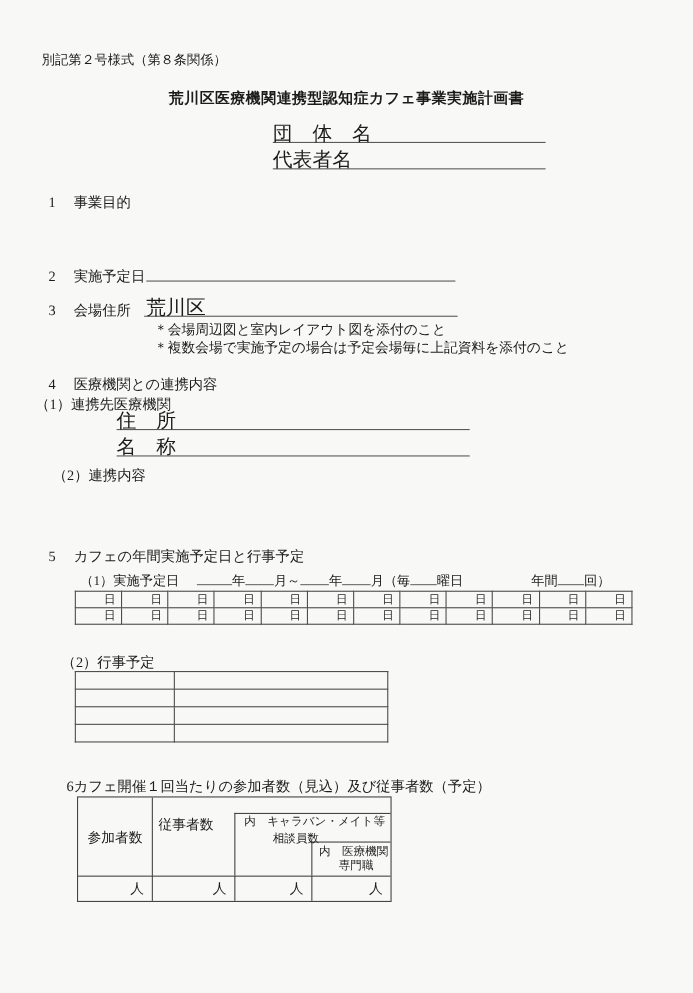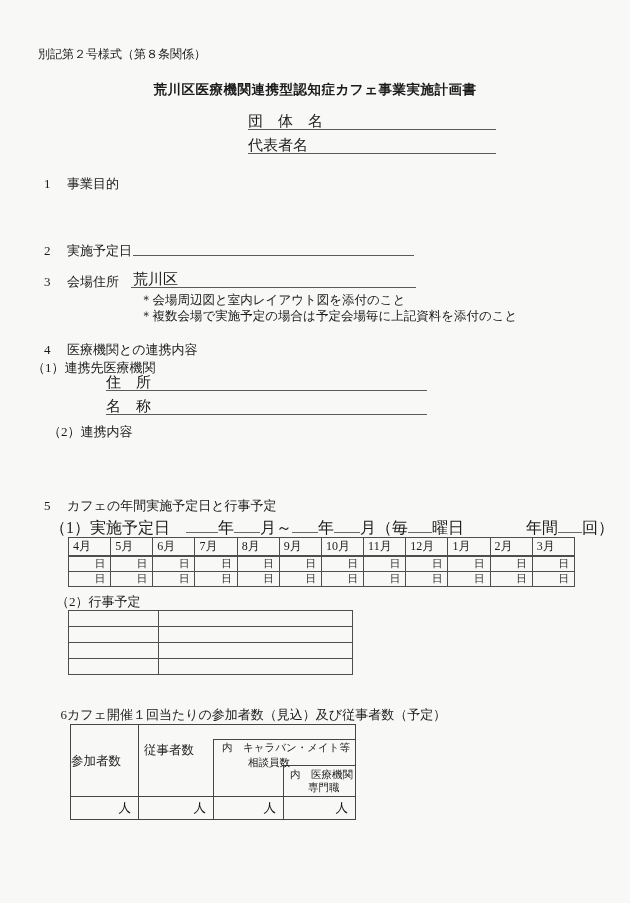--- a/index.html
+++ b/index.html
@@ -12,24 +12,24 @@
     overflow:hidden;
   }
   .abs{position:absolute;}
   .fs12{font-size:12px;line-height:15px;}
   .fs125{font-size:12.5px;line-height:16px;}
   .fs13{font-size:13px;line-height:16px;}
   .sec{font-size:13px;line-height:16px;}
   .sec .no{display:inline-block;width:23px;}
   .title{width:630px;text-align:center;font-weight:bold;font-size:13.5px;letter-spacing:.5px;}
   
-  .fline{position:absolute;border-bottom:1px solid #5a5a5a;font-size:15px;line-height:16px;}
+  .fline{position:absolute;border-bottom:1px solid #5a5a5a;font-size:18px;line-height:16px;}
   .fline .lbl{position:absolute;left:0;bottom:0;white-space:nowrap;}
   
-  .schedline{white-space:nowrap;font-size:16px;}
+  .schedline{white-space:nowrap;font-size:12px;margin-left:23px;}
   .bl{display:inline-block;border-bottom:1px solid #6a6a6a;height:13px;}
   .gap{display:inline-block;height:1px;}
   
   table{border-collapse:collapse;table-layout:fixed;}
   .month-table{width:507px;}
   .month-table td{border:1px solid #4e4e4e;overflow:hidden;white-space:nowrap;}
   .month-table tr.mh td{height:17px;font-size:12px;padding:0 0 0 4px;border-bottom:2px solid #4e4e4e;}
   .month-table tr.md td{height:13px;font-size:10.5px;text-align:right;padding:0 5px 0 0;color:#2a2a2a;}
   .events-table{width:284px;}
   .events-table td{border:1px solid #4e4e4e;height:15px;font-size:12.5px;padding:0 0 0 4px;vertical-align:middle;}
@@ -89,34 +89,20 @@
 <div class="abs sec" style="left:44px;top:498px;">
   <span class="no">5</span><span>カフェの年間実施予定日と行事予定</span>
 </div>
 
 <div class="abs schedline" style="left:50px;top:518px;">
   <span>（1）実施予定日</span><span class="bl" style="width:32px;margin-left:16px;"></span><span>年</span><span class="bl" style="width:26px;"></span><span>月～</span><span class="bl" style="width:26px;"></span><span>年</span><span class="bl" style="width:26px;"></span><span>月（毎</span><span class="bl" style="width:24px;"></span><span>曜日</span><span class="gap" style="width:62px;"></span><span>年間</span><span class="bl" style="width:24px;"></span><span>回）</span>
 </div>
 
 <table class="month-table abs" style="left:68px;top:537px;">
   <tbody>
-      <tr class="mh">
-    <td>4月</td>
-    <td>5月</td>
-    <td>6月</td>
-    <td>7月</td>
-    <td>8月</td>
-    <td>9月</td>
-    <td>10月</td>
-    <td>11月</td>
-    <td>12月</td>
-    <td>1月</td>
-    <td>2月</td>
-    <td>3月</td>
-  </tr>
   <tr class="md">
     <td>日</td>
     <td>日</td>
     <td>日</td>
     <td>日</td>
     <td>日</td>
     <td>日</td>
     <td>日</td>
     <td>日</td>
     <td>日</td>
@@ -173,21 +159,21 @@
 </div>
 
 <div class="abs ptable" style="left:70px;top:724px;">
   <div class="vl" style="left:67px;top:0;height:94px;"></div>
   <div class="hl" style="top:71px;"></div>
   <div class="vl" style="left:142px;top:71px;height:23px;"></div>
   <div class="vl" style="left:212px;top:71px;height:23px;"></div>
   <div class="ibox" style="left:142px;top:14px;width:142px;height:57px;"></div>
   <div class="ibox" style="left:212px;top:40px;width:72px;height:31px;"></div>
 
-  <div class="txt fs125" style="left:0;top:28px;width:67px;text-align:left;">参加者数</div>
+  <div class="txt fs125" style="left:0;top:28px;width:67px;text-align:center;">参加者数</div>
   <div class="txt fs125" style="left:73px;top:17px;text-align:center;">従事者数</div>
   <div class="txt small" style="left:151px;top:16px;">内　キャラバン・メイト等</div>
   <div class="txt small" style="left:177px;top:31px;">相談員数</div>
   <div class="txt small" style="left:219px;top:43px;">内　医療機関</div>
   <div class="txt small" style="left:237px;top:56px;">専門職</div>
 
   <div class="unitcell" style="left:0;width:67px;">人</div>
   <div class="unitcell" style="left:68px;width:74px;">人</div>
   <div class="unitcell" style="left:143px;width:69px;">人</div>
   <div class="unitcell" style="left:213px;width:71px;">人</div>

